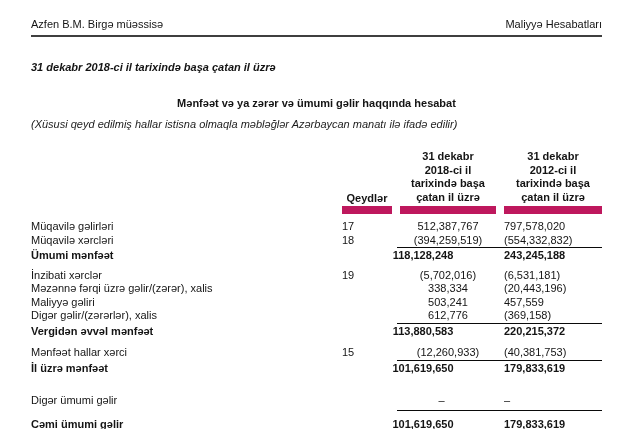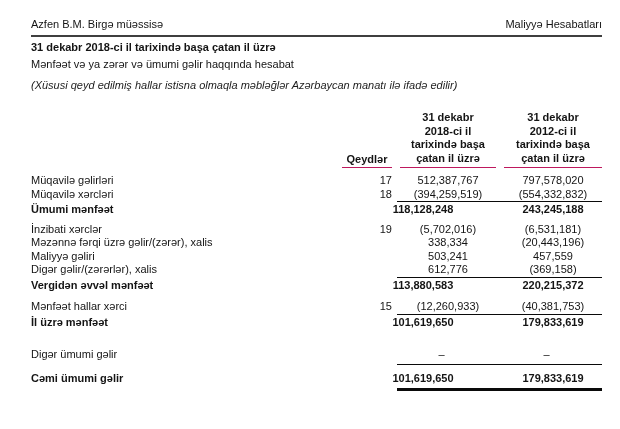--- a/index.html
+++ b/index.html
@@ -14,36 +14,36 @@
 
   .doc-header {
     display: flex;
     justify-content: space-between;
     align-items: flex-end;
     padding-bottom: 5px;
     border-bottom: 2px solid #3f3f3f;
     font-size: 11px;
   }
 
-  .title-period { font-weight: bold; margin-top: 4px; }
-  .title-statement { font-weight: normal; margin-top: 5px; }
+  .title-period { font-weight: bold; margin-top: 24px; font-style: italic; }
+  .title-statement { font-weight: bold; margin-top: 24px; text-align: center; }
   .currency-note { font-style: italic; font-size: 11px; margin-top: 9px; color: #1c1c1c; }
 
   .fin-table { margin-top: 20px; }
   .frow { display: flex; align-items: baseline; line-height: 13.5px; }
   .c-label { flex: 1; }
-  .c-note  { width: 50px; margin-left: 8px; text-align: right; }
+  .c-note  { width: 50px; margin-left: 8px; text-align: left; }
   .c-a1    { width: 96px; margin-left: 8px; text-align: center; }
-  .c-a2    { width: 98px; margin-left: 8px; text-align: center; }
+  .c-a2    { width: 98px; margin-left: 8px; text-align: left; }
   .bold { font-weight: bold; gap: 25px; }
   .dash .c-a1, .dash .c-a2 { padding-right: 13px; }
 
   
   .hrow { display: flex; align-items: flex-end; font-weight: bold; }
-  .hcell { border-bottom: 1px solid #be185d; padding-bottom: 2px; }
+  .hcell { border-bottom: 8px solid #be185d; padding-bottom: 2px; }
   .hc-label { flex: 1; border-bottom: none; }
   .hc-note { width: 50px; margin-left: 8px; text-align: center; }
   .hc-amt  { width: 96px; margin-left: 8px; text-align: center; line-height: 13.5px; }
   .hc-amt2 { width: 98px; margin-left: 8px; text-align: center; line-height: 13.5px; }
 
   
   .rule-row { display: flex; }
   .rule-span {
     margin-left: auto;
     width: 205px;

